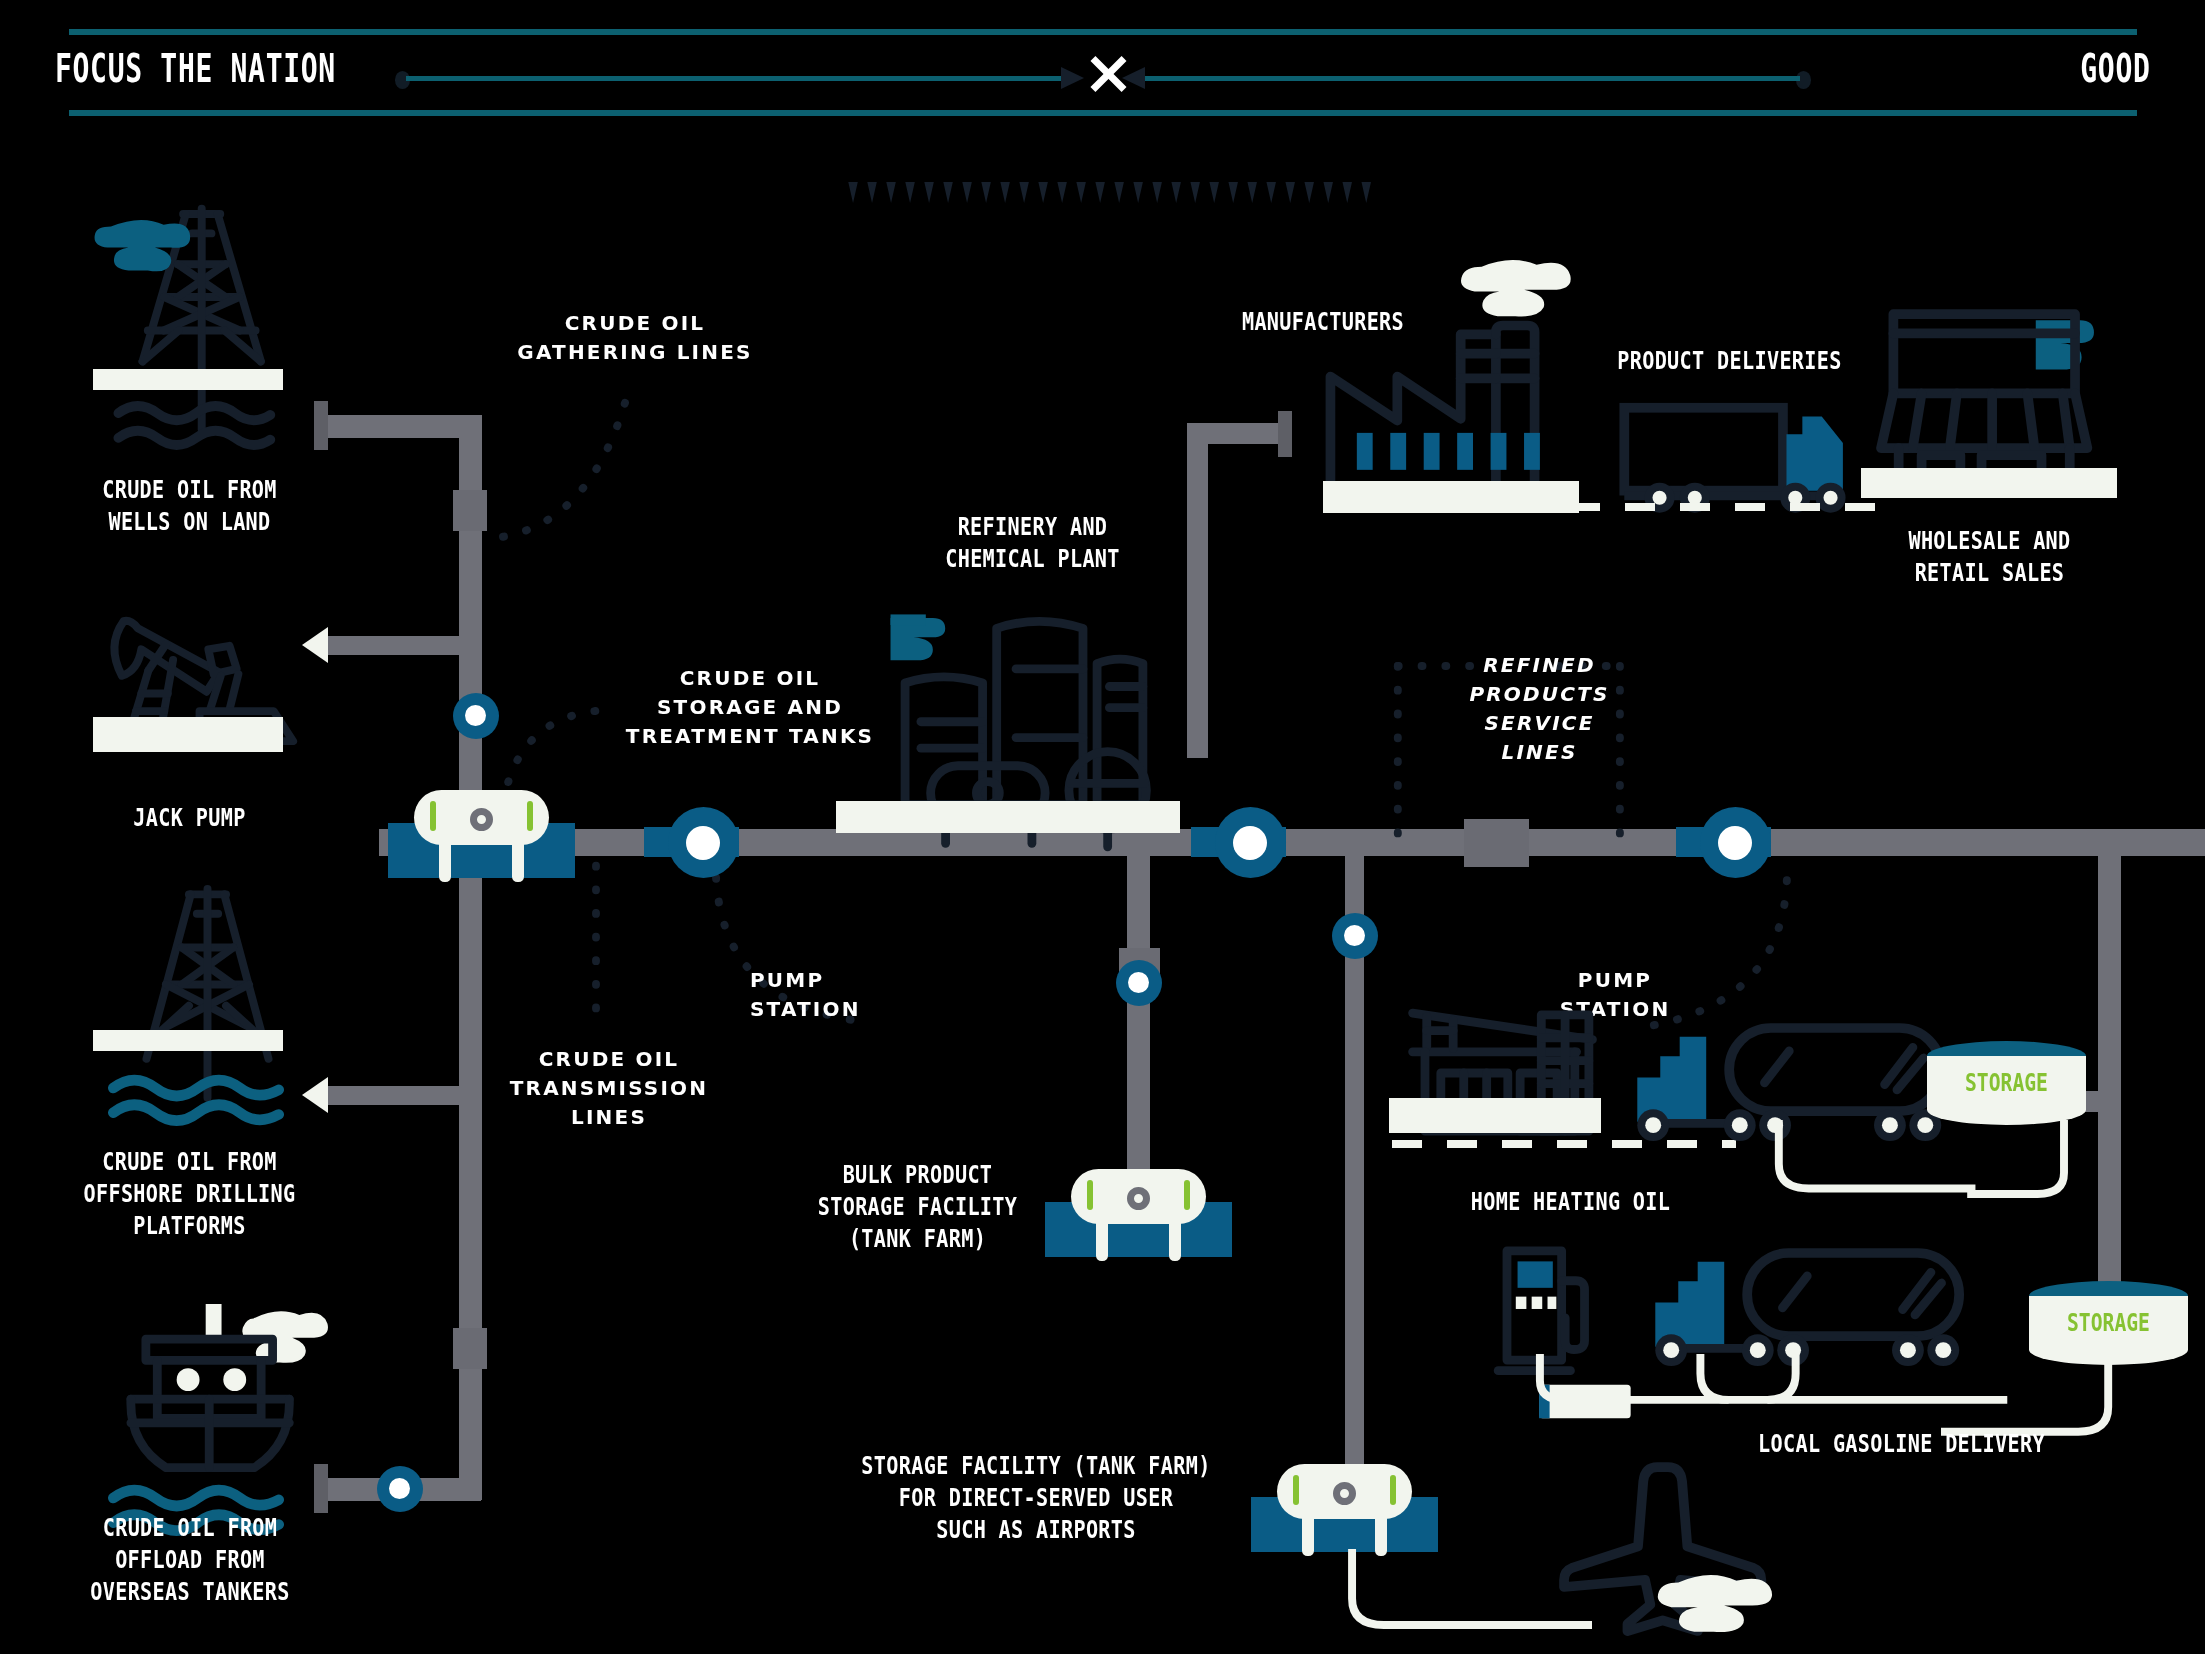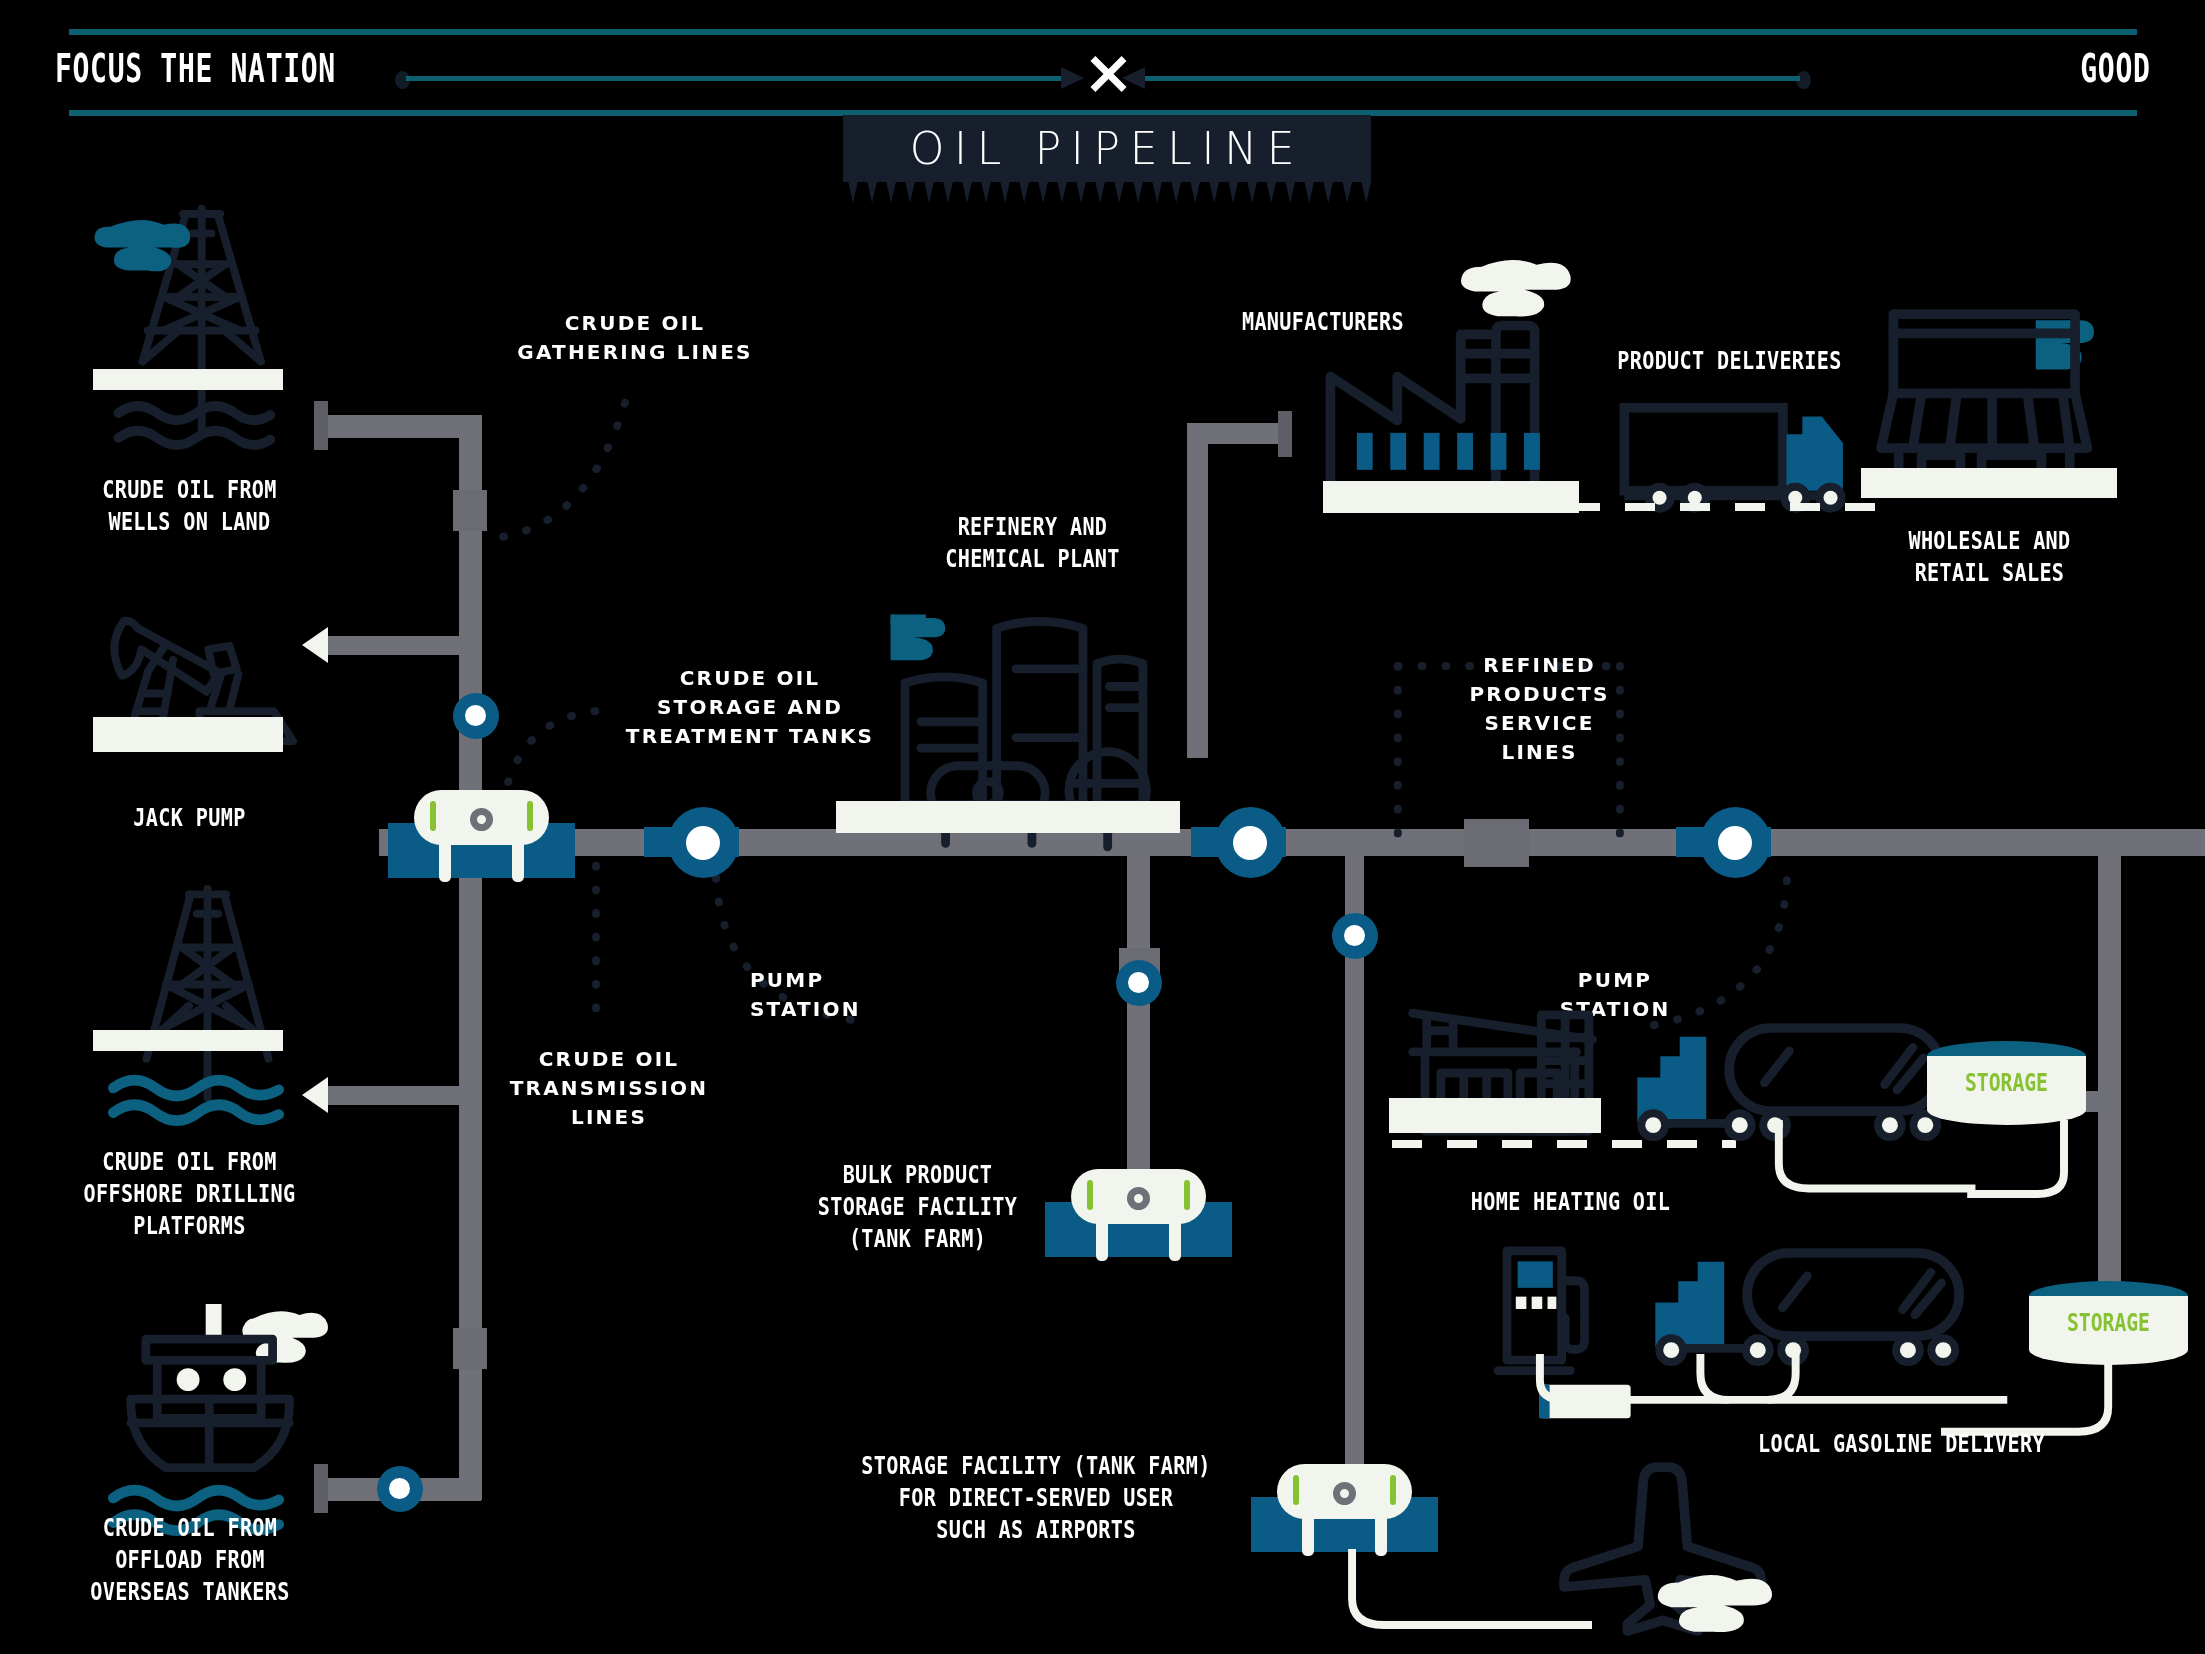--- a/index.html
+++ b/index.html
@@ -105,23 +105,20 @@
   <div class="hdr-dot" style="left:395px"></div>
   <div id="hdr-arrow-l" class="hdr-arrow"></div>
   <div class="hdr-head" style="left:1061px;border-left:23px solid #161f2b;"></div>
 
   <div class="hdr-dot" style="right:395px"></div>
   <div id="hdr-arrow-r" class="hdr-arrow"></div>
   <div class="hdr-head" style="right:1061px;border-right:23px solid #161f2b;"></div>
 
   <div id="hdr-x"></div>
 
-  <div id="title-banner">
-    <div id="title-text">OIL PIPELINE</div>
-  </div>
   <div id="title-zig"></div>
 
   <div class="pipe" style="left:459px;top:415px;width:23px;height:1085px;"></div>
 
   <div class="pipe" style="left:318px;top:415px;width:163px;height:23px;"></div>
   <div class="pipe-dark" style="left:314px;top:401px;width:14px;height:49px;"></div>
   <div class="collar" style="left:453px;top:490px;width:34px;height:41px;"></div>
 
   <div class="pipe" style="left:318px;top:1478px;width:163px;height:23px;"></div>
   <div class="pipe-dark" style="left:314px;top:1464px;width:14px;height:49px;"></div>
@@ -290,21 +287,21 @@
   <div class="cap wide" style="left:468px;top:1045px;width:282px;white-space:pre-line;">CRUDE OIL
 TRANSMISSION
 LINES</div>
 
   <svg class="dots" style="left:1389px;top:657px;width:282px;height:203px;" viewBox="0 0 320 230" width="282" height="203">
     <path d="M10 10 V 205" fill="none" stroke="#161f2b" stroke-width="9" stroke-linecap="round" stroke-dasharray="1 26"></path>
     <path d="M10 10 H 110" fill="none" stroke="#161f2b" stroke-width="9" stroke-linecap="round" stroke-dasharray="1 26"></path>
     <path d="M262 10 V 205" fill="none" stroke="#161f2b" stroke-width="9" stroke-linecap="round" stroke-dasharray="1 26"></path>
     <path d="M192 10 H 262" fill="none" stroke="#161f2b" stroke-width="9" stroke-linecap="round" stroke-dasharray="1 26"></path>
   </svg>
-  <div class="cap wide" style="left:1416px;top:651px;width:247px;white-space:pre-line;">REFINED
+  <div class="cap wide" style="left:1416px;top:651px;width:247px;white-space:pre-line;font-style:italic;">REFINED
 PRODUCTS
 SERVICE
 LINES</div>
 
   <svg class="dots" style="left:1614px;top:873px;width:194px;height:168px;" viewBox="0 0 220 190" width="194" height="168">
     <path d="M196 8 Q 190 150 30 175" fill="none" stroke="#161f2b" stroke-width="9" stroke-linecap="round" stroke-dasharray="1 26"></path>
   </svg>
   <div class="cap wide" style="left:1509px;top:966px;width:212px;white-space:pre-line;">PUMP
 STATION</div>
 

